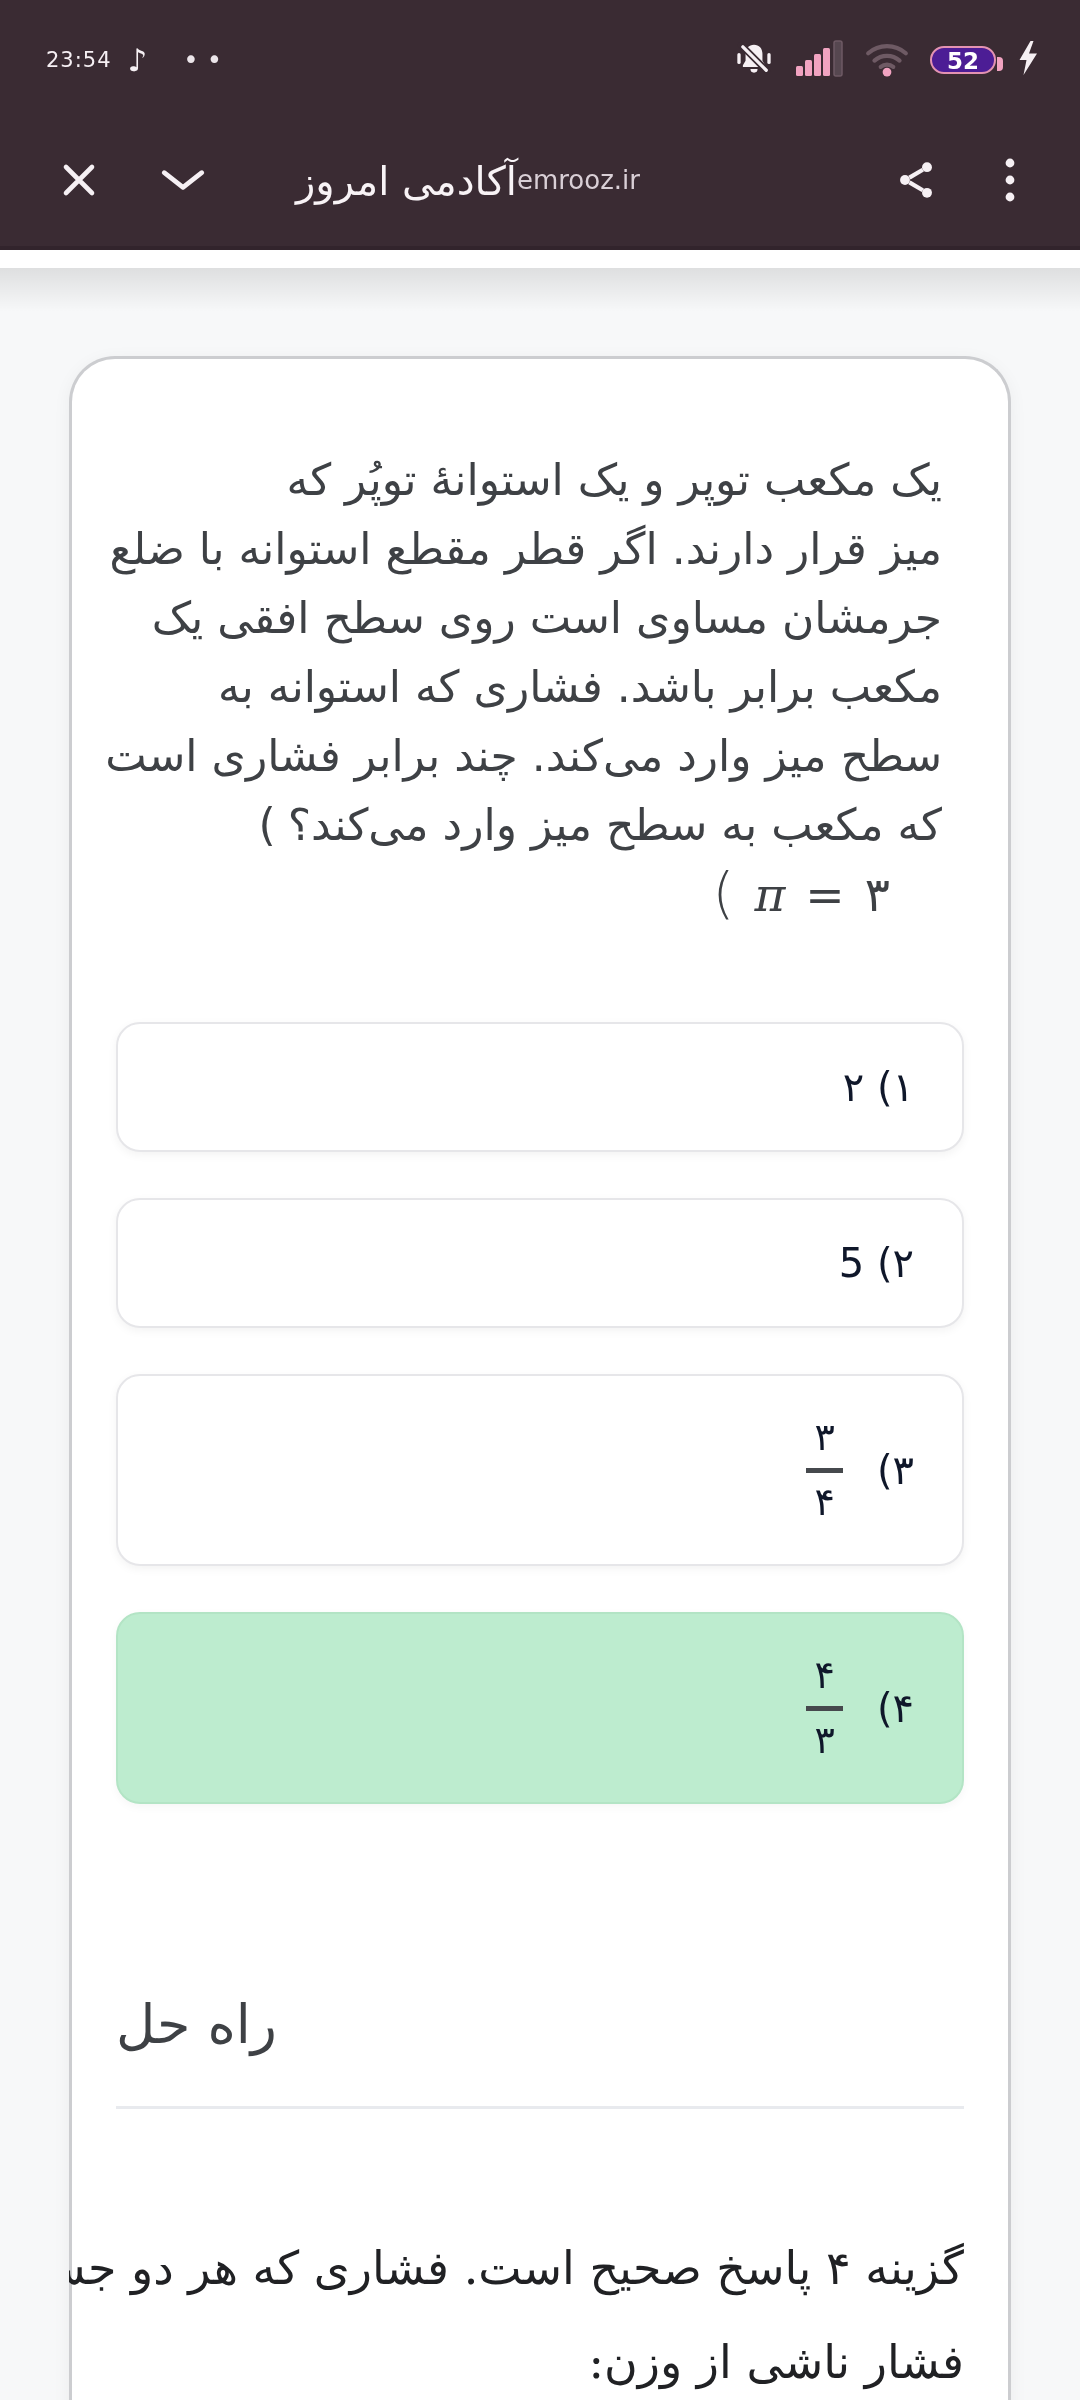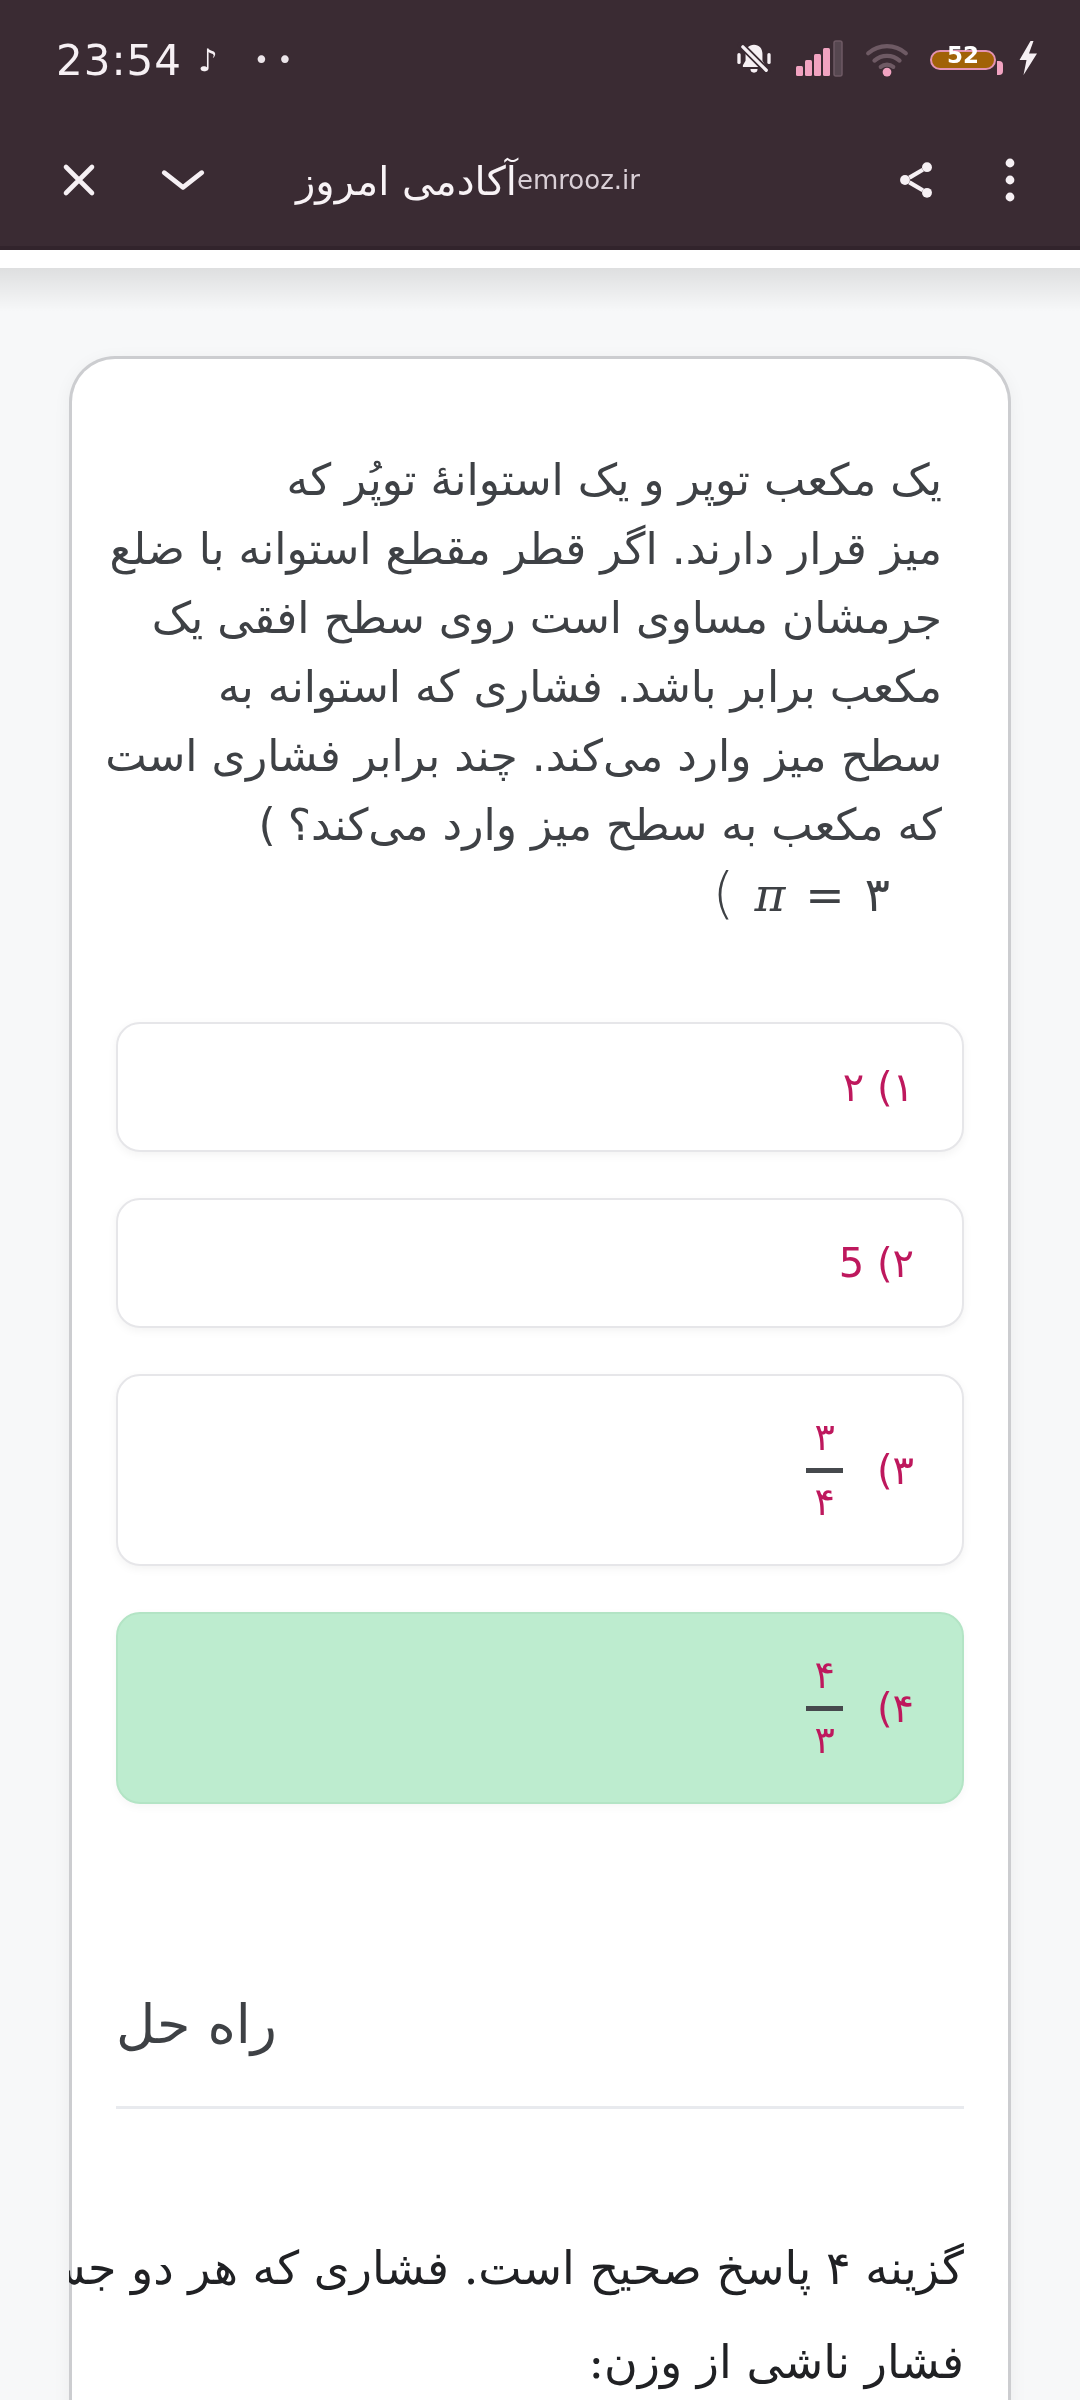--- a/index.html
+++ b/index.html
@@ -14,28 +14,28 @@
     position:absolute; top:0; left:0; width:1080px; height:250px;
     background:#3a2b33; color:#f6f0f4; z-index:5;
     border-bottom:4px solid #32242c;
     box-sizing:border-box;
   }
   .status-bar {
     position:absolute; top:34px; left:46px; right:40px; height:52px;
     display:flex; align-items:center;
   }
   .sb-left { display:flex; align-items:center; gap:14px; }
-  .sb-time { font-size:42px; letter-spacing:1px; color:#f6f0f4;margin-left:10px; }
+  .sb-time { font-size:21px; letter-spacing:1px; color:#f6f0f4; }
   .sb-note { font-size:31px; margin-left:2px; }
   .sb-dots { font-size:26px; letter-spacing:8px; margin-left:22px; opacity:.95; }
   .sb-right { margin-left:auto; display:flex; align-items:center; gap:20px; }
   .battery {
-    position:relative; width:66px; height:20px; border-radius:18px;
-    background:#a16207; border:2px solid #e392b2; box-sizing:border-box;
-    display:flex; align-items:flex-end; justify-content:center;
+    position:relative; width:66px; height:28px; border-radius:18px;
+    background:#4c1d95; border:2px solid #e392b2; box-sizing:border-box;
+    display:flex; align-items:flex-start; justify-content:center;
     color:#ffffff; font-size:23px; font-weight:bold;
   }
   .battery::after {
     content:""; position:absolute; right:-9px; top:9px; width:6px; height:14px;
     border-radius:0 4px 4px 0; background:#f1a3c1;
   }
 
   .nav-row {
     position:absolute; top:122px; left:0; right:0; height:118px;
     display:flex; align-items:center; padding:0 64px 0 58px; box-sizing:border-box;
@@ -73,21 +73,21 @@
   .q-formula .paren { font-size:56px; font-weight:300; transform:translateY(-2px); }
   .q-formula .pi { font-style:italic; font-family:"DejaVu Serif","Liberation Serif",serif; }
 
   
   .options { margin-top:92px; display:flex; flex-direction:column; gap:46px; }
   .option {
     direction:rtl; display:flex; align-items:center;
     min-height:130px; padding:12px 48px; box-sizing:border-box;
     background:#ffffff; border:2px solid #e6e6e9; border-radius:24px;
     box-shadow:0 3px 10px rgba(0,0,0,0.05);
-    font-size:40px; color:#be185d; cursor:pointer;
+    font-size:40px; color:#0f172a; cursor:pointer;
   }
   .option.tall { min-height:192px; }
   .option.correct { background:#bdeccf; border-color:#b3e4c5; box-shadow:0 3px 10px rgba(0,0,0,0.04); }
   .frac { display:inline-flex; flex-direction:column; align-items:center; margin-right:34px; font-size:38px; line-height:1.1; }
   .frac .num { padding:0 8px 9px 8px; border-bottom:5px solid #46494d; }
   .frac .den { padding-top:9px; }
 
   
   .solution-heading {
     margin:186px 0 0 0; direction:rtl; text-align:left;

